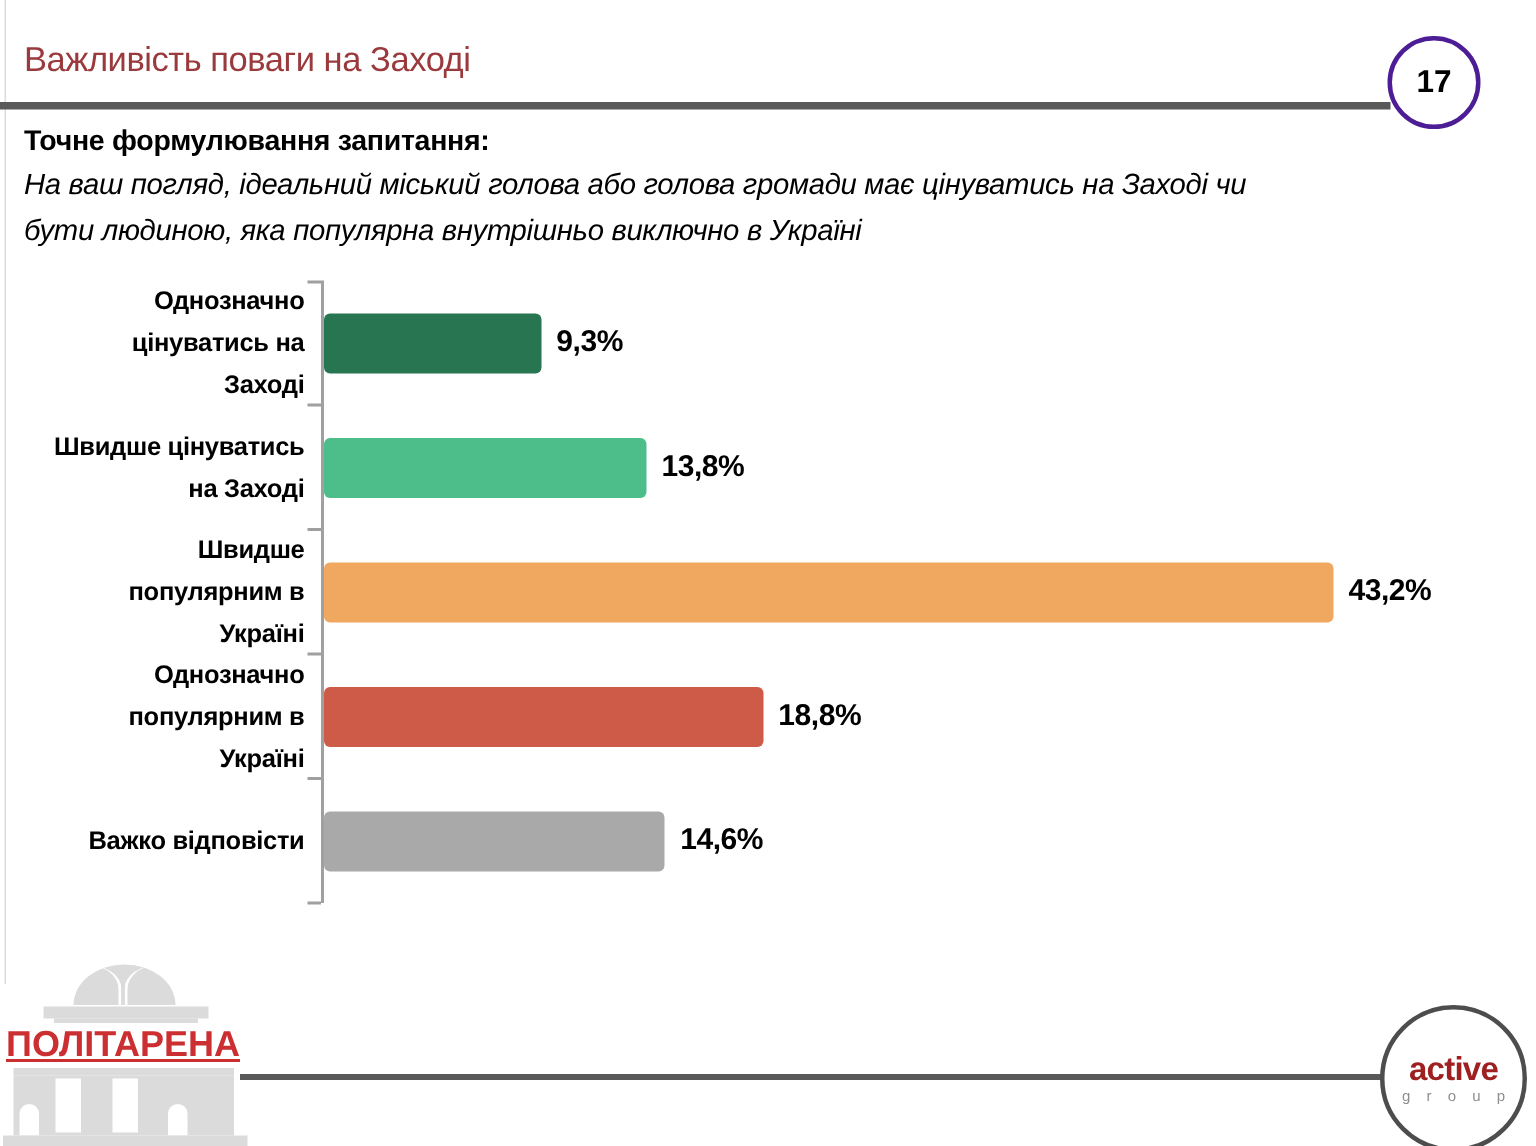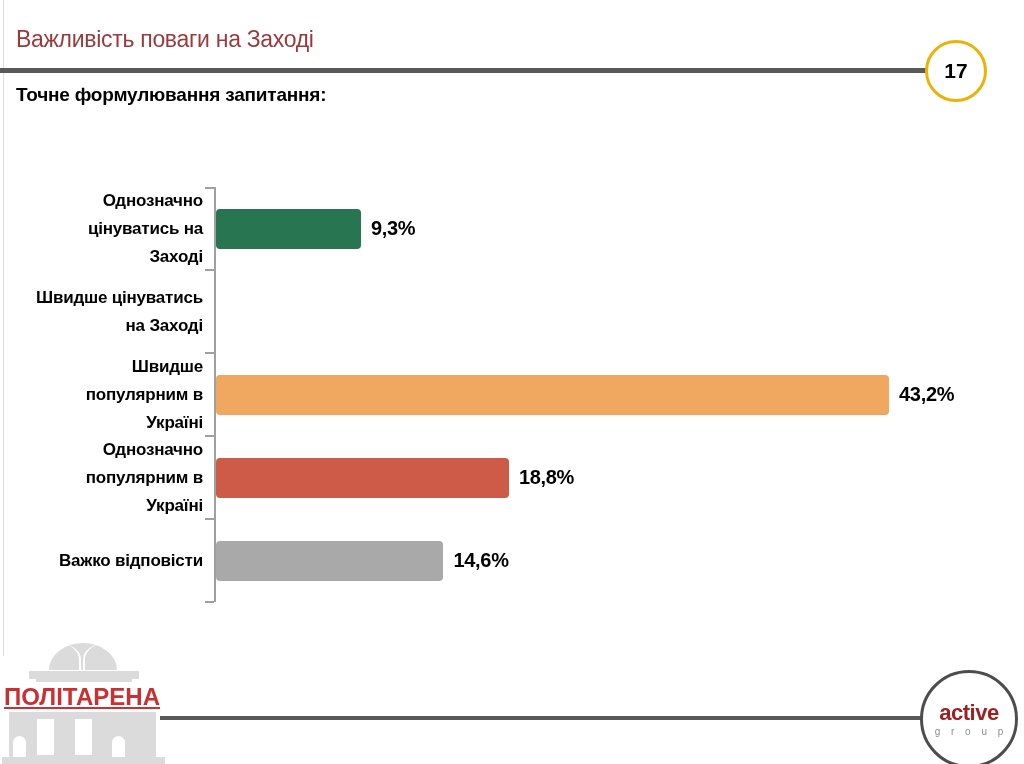--- a/index.html
+++ b/index.html
@@ -8,21 +8,21 @@
     font-family:"Liberation Sans","DejaVu Sans",sans-serif;
     position:relative;overflow:hidden;color:#000;
   }
   .slide{position:absolute;inset:0;overflow:hidden;}
   .left-edge{position:absolute;left:3px;top:0;width:1px;height:656px;background:#dcdcdc;}
 
   
   .title{position:absolute;left:16px;top:26px;margin:0;font-size:23px;font-weight:normal;
          letter-spacing:-0.3px;color:#9a3a3c;}
   .title-rule{position:absolute;left:0;top:68px;width:927px;height:5px;background:#595959;}
-  .page-circle{position:absolute;left:925px;top:40px;width:56px;height:56px;border:3px solid #eab308;
+  .page-circle{position:absolute;left:925px;top:24px;width:56px;height:56px;border:3px solid #4c1d95;
          border-radius:50%;background:#fff;display:flex;align-items:center;justify-content:center;
          font-size:21px;font-weight:bold;}
 
   
   .q-label{position:absolute;left:16px;top:84px;font-size:19px;font-weight:bold;letter-spacing:-0.2px;}
   .q-text{position:absolute;left:16px;top:108px;width:990px;font-size:19.5px;font-style:italic;
           line-height:31px;letter-spacing:-0.2px;}
 
   
   .chart{position:absolute;left:10px;top:187px;width:1010px;height:415px;}
@@ -72,39 +72,47 @@
 
   <div class="left-edge"></div>
 
   <h1 class="title">Важливість поваги на Заході</h1>
   <div class="title-rule"></div>
   <div class="page-circle">
     <span>17</span>
   </div>
 
   <div class="q-label">Точне формулювання запитання:</div>
+  <div class="q-text">
+    <div>На ваш погляд, ідеальний міський голова або голова громади має цінуватись на Заході чи</div>
+    <div>бути людиною, яка популярна внутрішньо виключно в Україні</div>
+  </div>
 
   <div class="chart">
     <div class="axis"></div>
     <div class="rows">
         <div class="crow">
           <div class="cat">
             <div>Однозначно</div>
             <div>цінуватись на</div>
             <div>Заході</div>
           </div>
           <div class="barwrap">
             <div class="bar" style="width: 144.882px; background: rgb(40, 117, 82);"></div>
             <div class="val">9,3%</div>
           </div>
         </div>
         <div class="crow">
           <div class="cat">
             <div>Швидше цінуватись</div>
             <div>на Заході</div>
+          </div>
+          <div class="barwrap">
+            <div class="bar" style="width: 214.986px; background: rgb(77, 190, 138);"></div>
+            <div class="val">13,8%</div>
           </div>
         </div>
         <div class="crow">
           <div class="cat">
             <div>Швидше</div>
             <div>популярним в</div>
             <div>Україні</div>
           </div>
           <div class="barwrap">
             <div class="bar" style="width: 673px; background: rgb(240, 168, 96);"></div>

